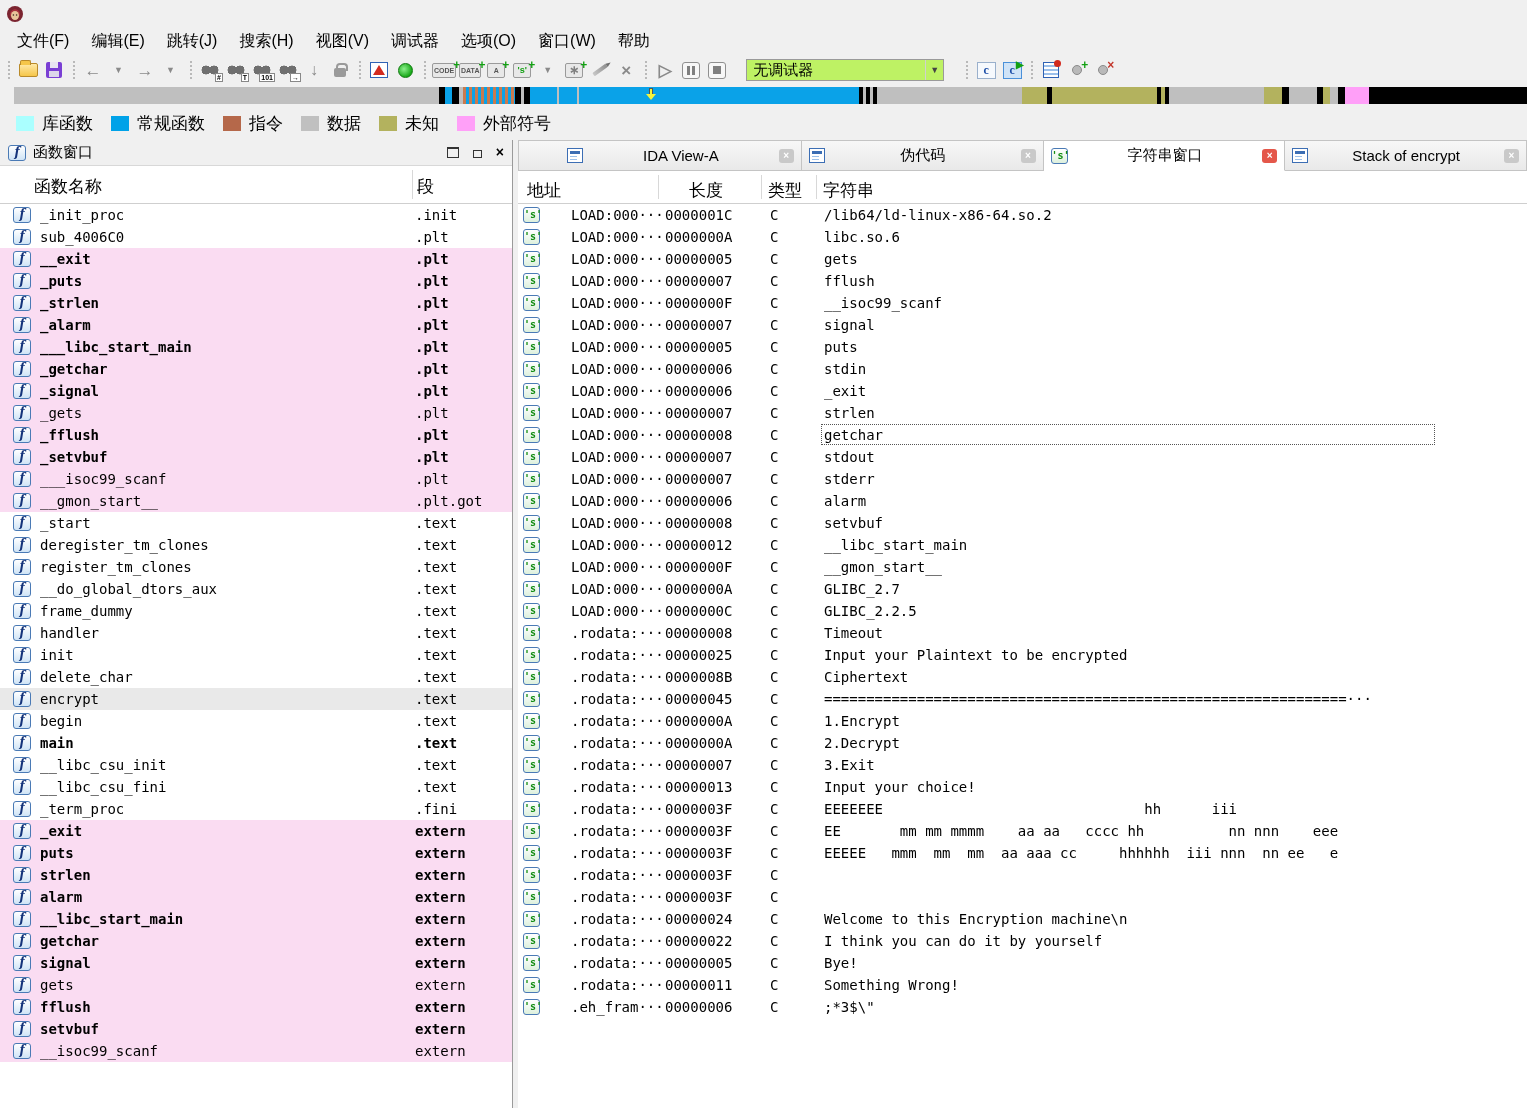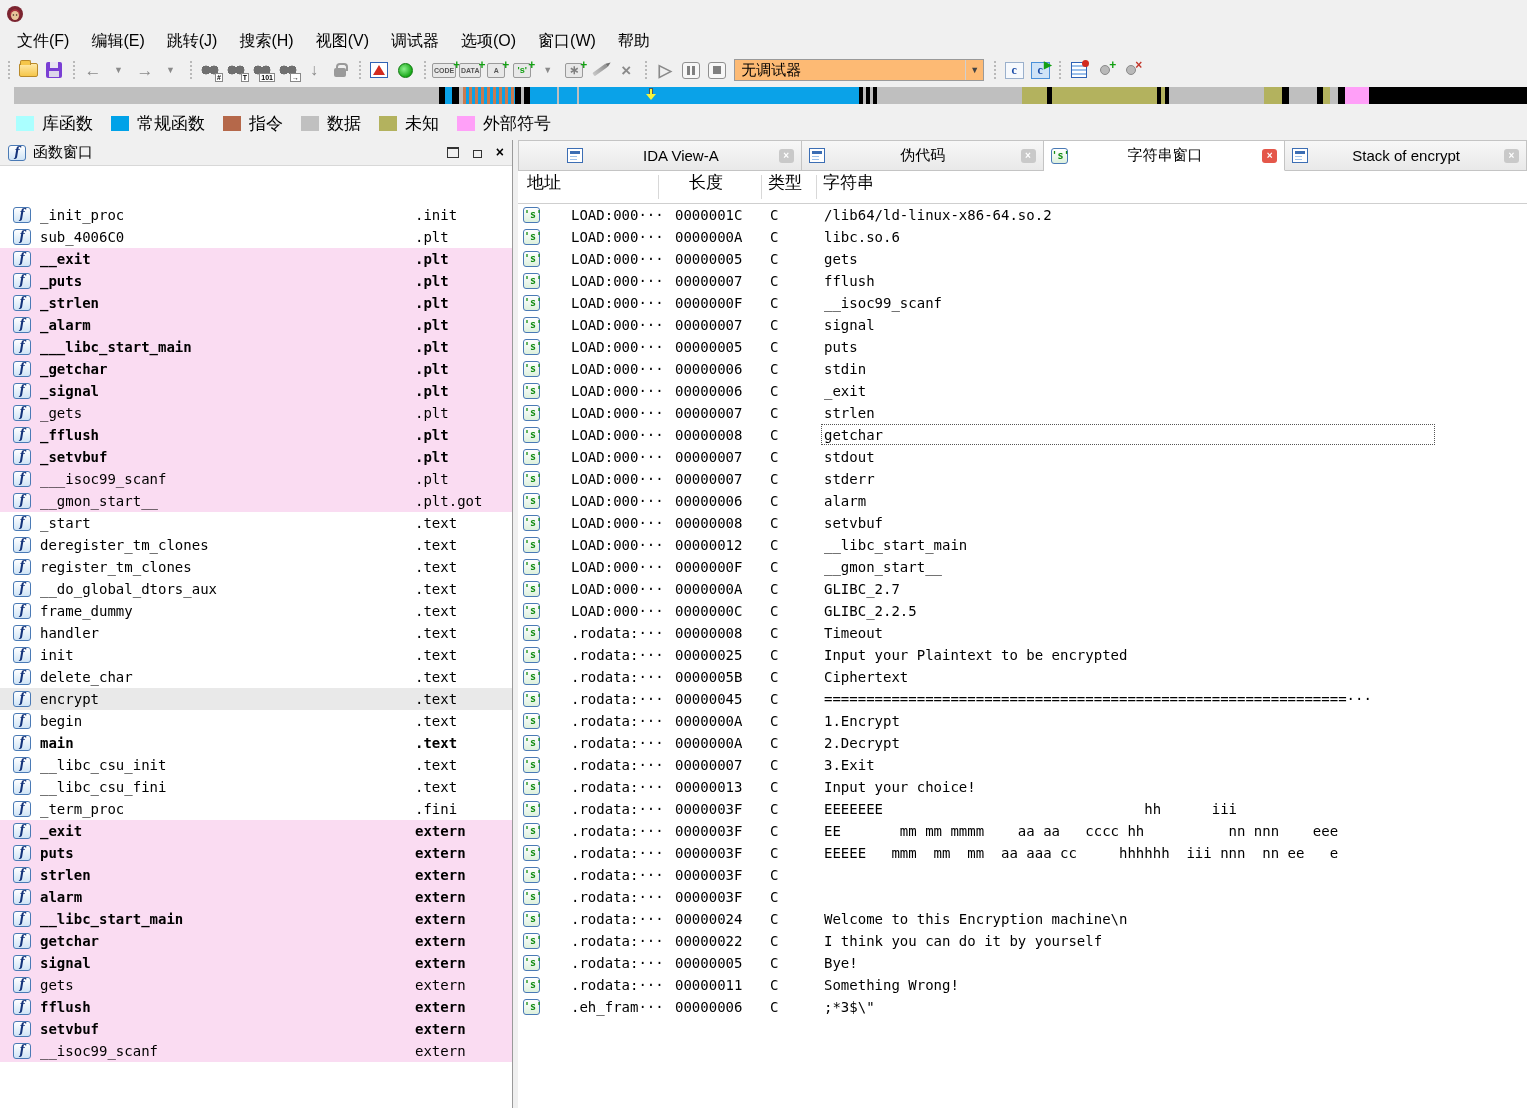--- a/index.html
+++ b/index.html
@@ -66,22 +66,22 @@
   
   .tb-lock { width:12px; height:9px; background:#9a9a9a; border-radius:2px; position:relative; margin-top:5px; }
   .tb-lock::before { content:""; position:absolute; top:-5px; left:2px; width:8px; height:6px;
     border:2px solid #9a9a9a; border-bottom:none; border-radius:4px 4px 0 0; }
   
   .tb-pause, .tb-stop { width:18px; height:17px; border:1px solid #8f8f8f; border-radius:3px;
     display:inline-flex; align-items:center; justify-content:center; gap:2px; background:#f7f7f7; }
   .tb-pause i { width:3px; height:9px; background:#7f7f7f; }
   .tb-stop i { width:8px; height:8px; background:#7f7f7f; }
   
-  .combo { width:250px; height:22px; background:#fdba74; border:1px solid #9a9a9a;
-    display:flex; align-items:center; margin:0 4px; }
+  .combo { width:198px; height:22px; background:#bef264; border:1px solid #9a9a9a;
+    display:flex; align-items:center; margin:0 16px; }
   .combo .val { flex:1; font-size:15px; padding-left:6px; }
   .combo .dd { width:18px; height:100%; display:flex; align-items:center; justify-content:center;
     color:#444; font-size:9px; border-left:1px solid #d0d0d0; }
   
   .tb-cbtn { width:19px; height:17px; border:1px solid #9ab0cc; background:#f6f9fd;
     color:#1d4ea8; font-weight:bold; font-size:12px; font-family:"Liberation Serif",serif;
     display:inline-flex; align-items:center; justify-content:center; position:relative; }
   .tb-cbtn.hl { background:#cfe3f7; border:1px solid #4a90d9; }
   .tb-cbtn .arr { position:absolute; top:-4px; right:-3px; color:#12a012; font-size:10px; }
   
@@ -149,29 +149,29 @@
     font-size:10px; font-weight:bold; line-height:14px; text-align:center; }
   .closebox.red { background:#e4574a; }
   .tabico { width:16px; height:15px; border:1px solid #3c6eb4; background:#fff; position:relative; flex:0 0 auto; }
   .tabico::before { content:""; position:absolute; left:2px; right:2px; top:2px; height:3px; background:#3c6eb4; }
   .tabico::after { content:""; position:absolute; left:2px; right:5px; top:7px; height:5px;
     background:repeating-linear-gradient(#9cc0ea 0 1px, transparent 1px 3px); }
   .sico { width:17px; height:16px; flex:0 0 auto; border:1px solid #4a7ab5; border-radius:3px;
     background:linear-gradient(#ffffff,#ddf0dd); color:#128c12; text-align:center;
     font-weight:bold; font-size:10px; line-height:14px; font-family:"DejaVu Sans Mono", monospace; }
   .sheader { position:relative; height:33px; background:#fff; border-bottom:1px solid #cfcfcf; font-size:17px; }
-  .sheader span { position:absolute; top:0; }
+  .sheader span { position:absolute; top:8px; }
   .sheader .c0 { left:9px; } .sheader .c1 { left:147px;margin-left:24px; } .sheader .c2 { left:250px; } .sheader .c3 { left:305px; }
   .sheader .vsep { position:absolute; top:4px; bottom:4px; width:1px; background:#d8d8d8; }
   .srows { position:absolute; top:64px; left:0; right:0; bottom:0; overflow:hidden;
     font-family:"DejaVu Sans Mono", monospace; font-size:14px; }
   .srow { height:22px; position:relative; display:flex; align-items:center; }
   .srow .sico { margin-left:5px; }
   .srow .saddr { position:absolute; left:25px; white-space:pre;margin-left:28px; }
-  .srow .slen  { position:absolute; left:157px; }
+  .srow .slen  { position:absolute; left:147px; }
   .srow .stype { position:absolute; left:252px; }
   .srow .sstr  { position:absolute; left:306px; white-space:pre; }
   .focusbox { position:absolute; left:303px; top:0; width:614px; height:21px; border:1px dotted #555; }
 </style>
 </head>
 <body>
 
 <div class="titlebar">
   <svg width="18" height="18" viewBox="0 0 18 18">
     <circle cx="9" cy="9" r="8" fill="#7b2430"></circle>
@@ -381,20 +381,25 @@
   <div class="fpanel">
     <div class="fpanel-title">
       <span class="fico">f</span>
       <span>函数窗口</span>
       <span class="wbtns">
         <span class="wb wb-max"></span>
         <span class="wb wb-float"></span>
         <span class="wb wb-close">×</span>
       </span>
     </div>
+    <div class="fheader">
+      <span class="h1">函数名称</span>
+      <span class="vsep"></span>
+      <span class="h2">段</span>
+    </div>
     <div class="frows">
         <div class="frow">
           <span class="fico">f</span>
           <span class="fname">_init_proc</span>
           <span class="fseg">.init</span>
         </div>
         <div class="frow">
           <span class="fico">f</span>
           <span class="fname">sub_4006C0</span>
           <span class="fseg">.plt</span>
@@ -764,21 +769,21 @@
         <div class="srow">
           <span class="sico">'s'</span>
           <span class="saddr">.rodata:···</span>
           <span class="slen">00000025</span>
           <span class="stype">C</span>
           <span class="sstr">Input your Plaintext to be encrypted</span>
         </div>
         <div class="srow">
           <span class="sico">'s'</span>
           <span class="saddr">.rodata:···</span>
-          <span class="slen">0000005B</span>
+          <span class="slen">0000008B</span>
           <span class="stype">C</span>
           <span class="sstr">Ciphertext</span>
         </div>
         <div class="srow">
           <span class="sico">'s'</span>
           <span class="saddr">.rodata:···</span>
           <span class="slen">00000045</span>
           <span class="stype">C</span>
           <span class="sstr">==============================================================···</span>
         </div>

